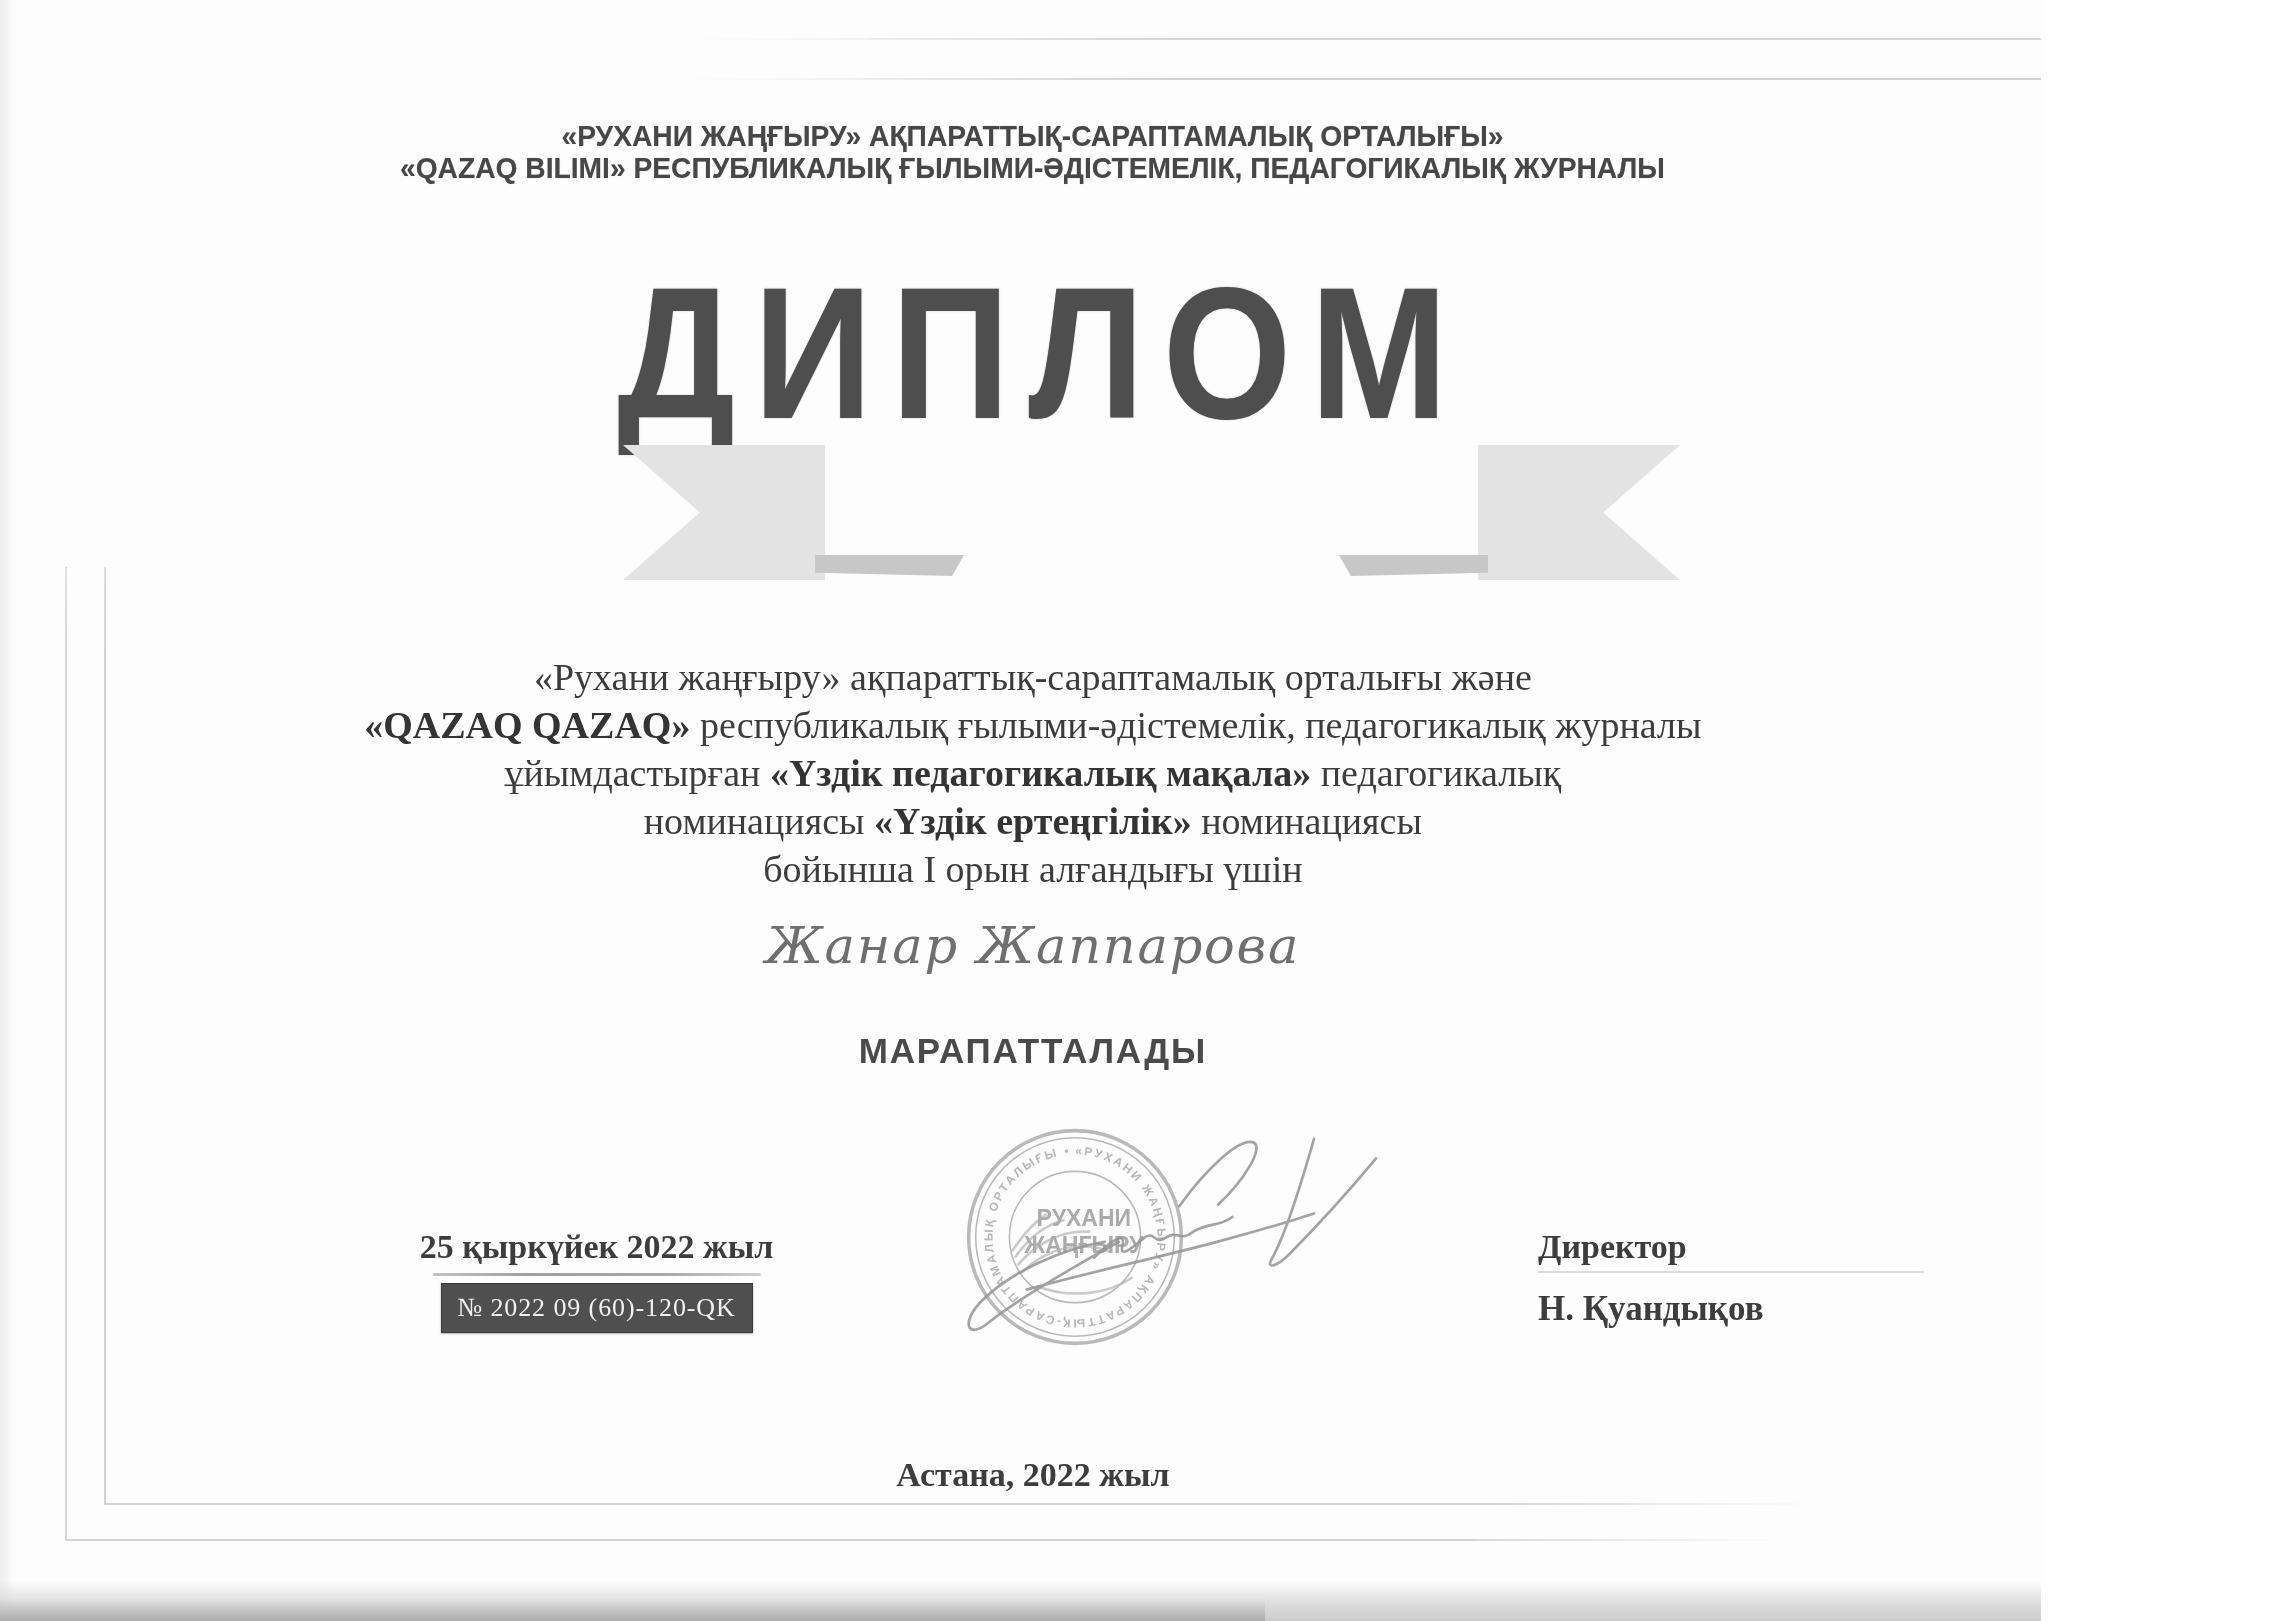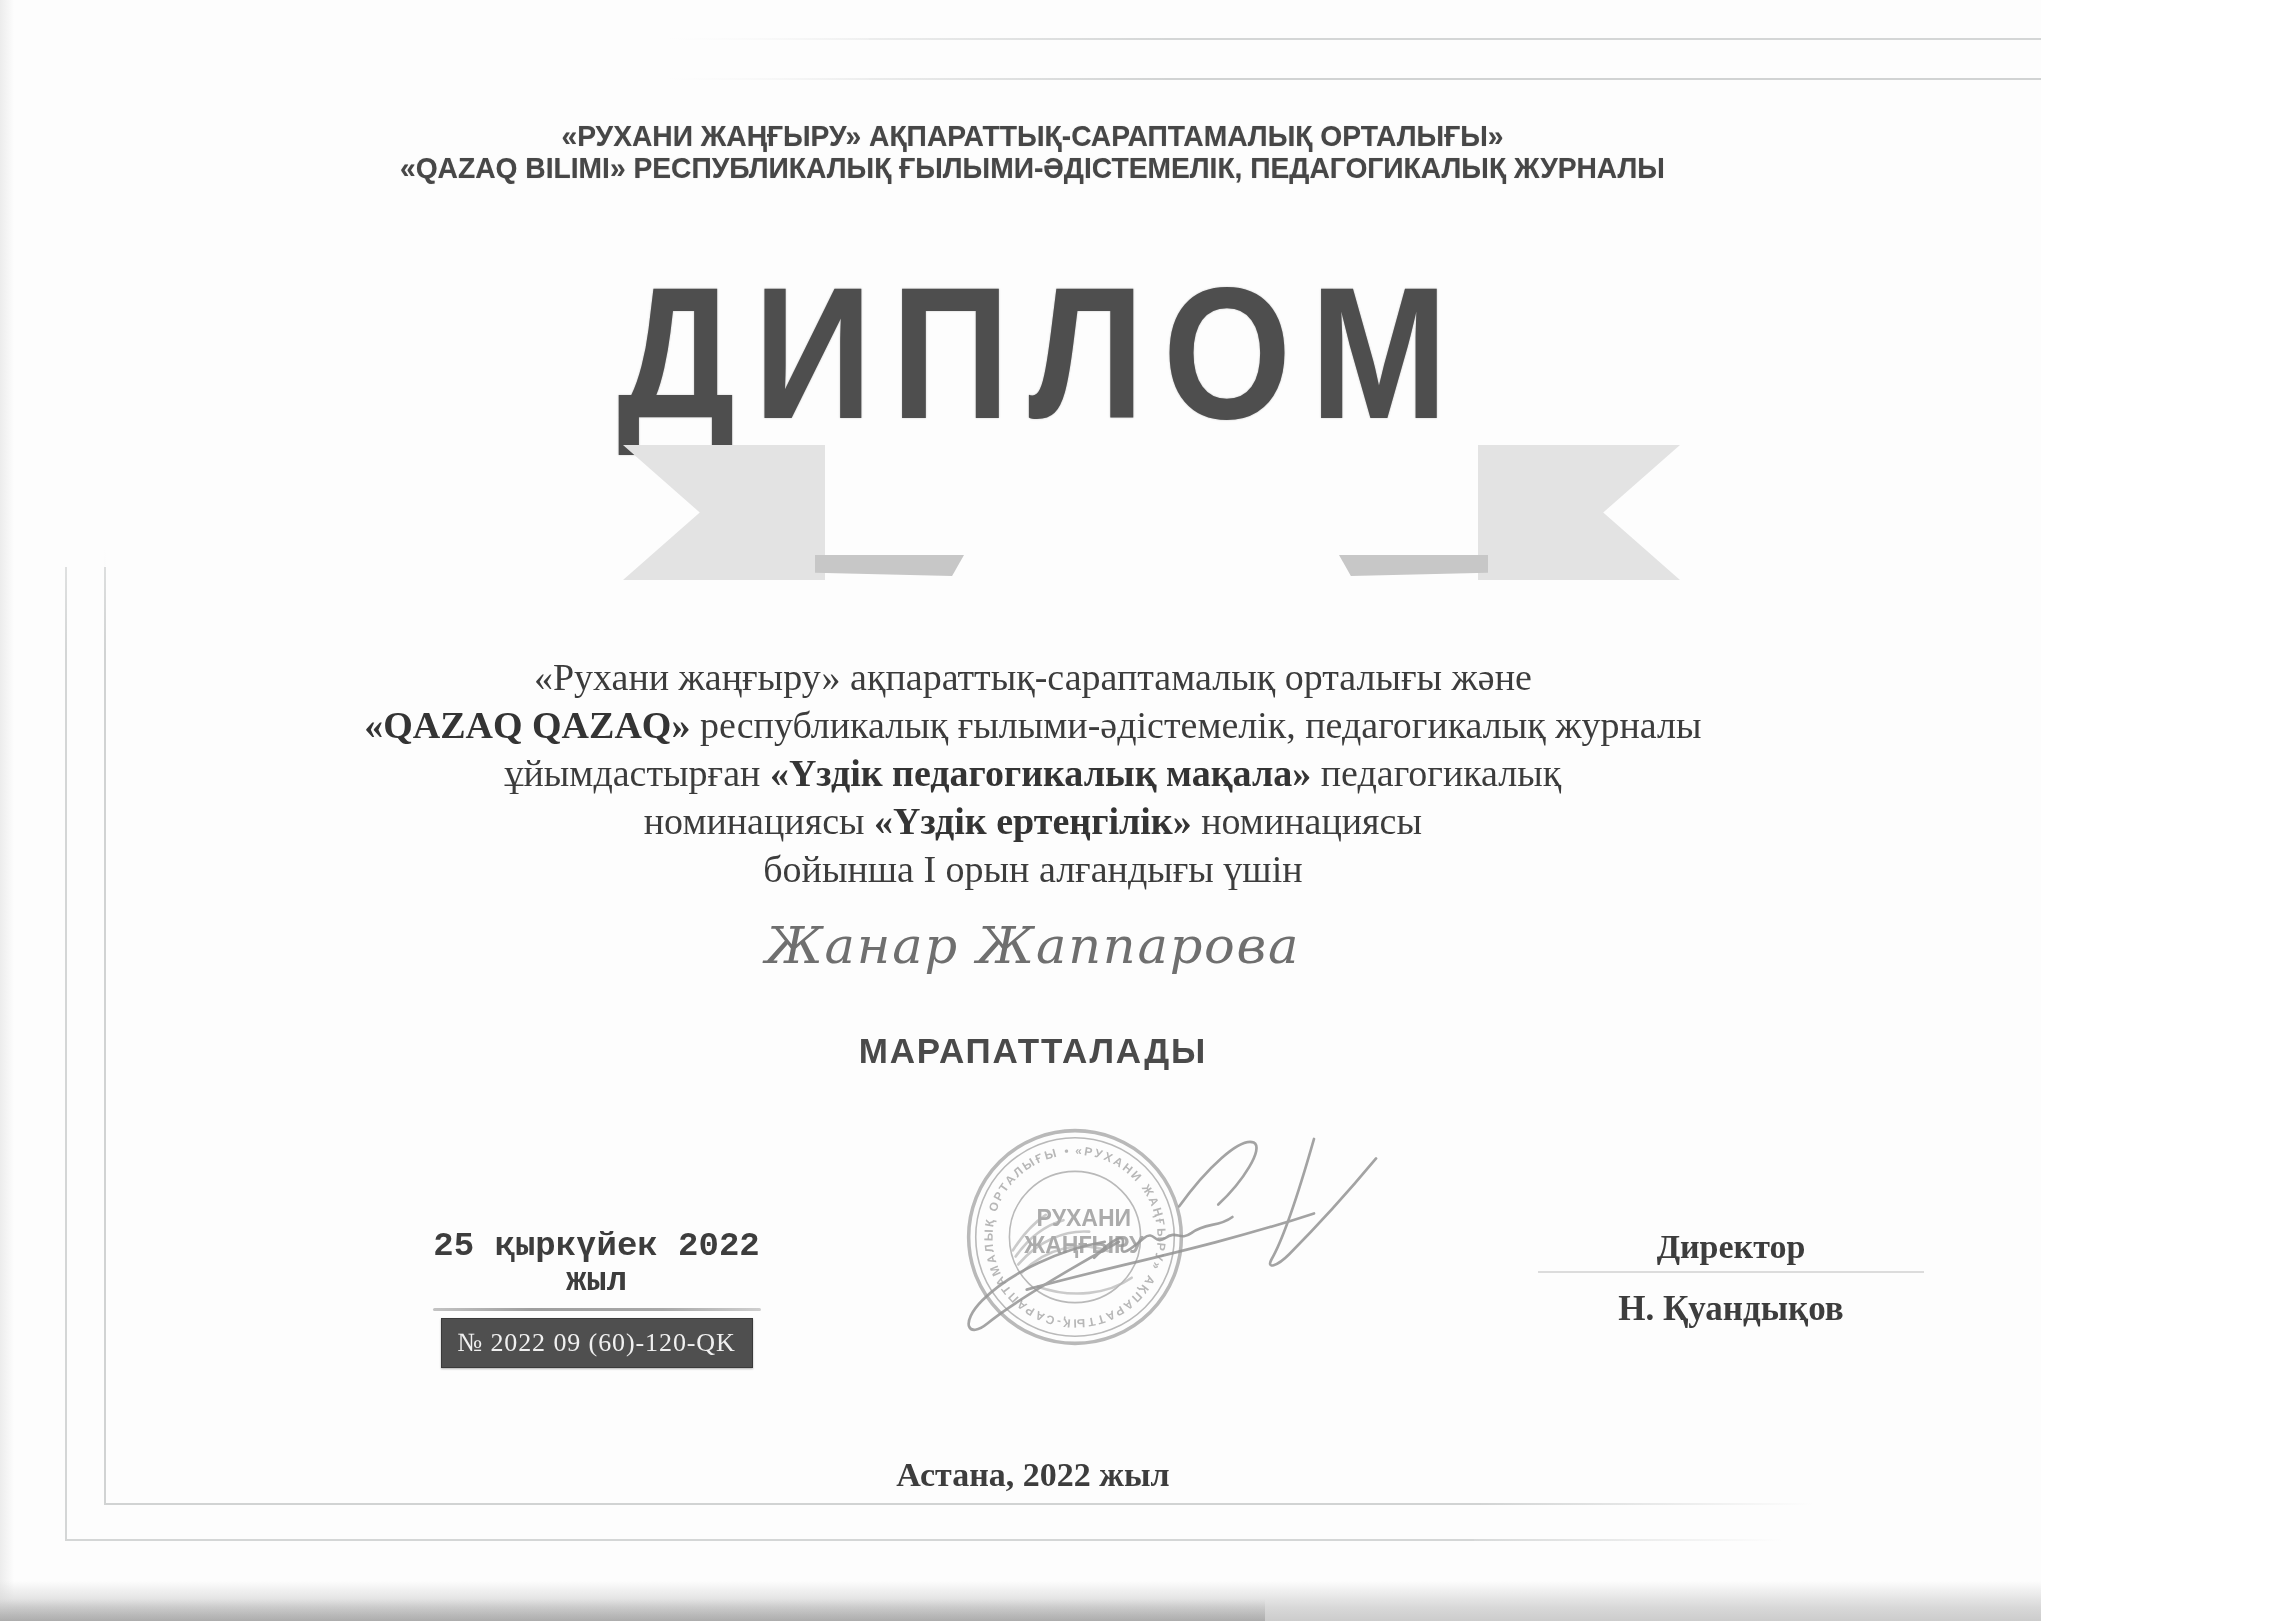--- a/index.html
+++ b/index.html
@@ -70,29 +70,29 @@
              font-size:51px;line-height:71px;color:#6f6f6f;letter-spacing:1.8px;}
   .award{top:1029px;font-family:"Liberation Sans","DejaVu Sans",sans-serif;font-weight:bold;
          font-size:35px;line-height:43px;letter-spacing:1.8px;color:#4a4a4a;}
 
   
   .seal{position:absolute;left:958px;top:1120px;width:234px;height:234px;z-index:3;opacity:.9;}
   .signature{position:absolute;left:913px;top:1107px;width:497px;height:266px;z-index:3;}
 
   
   .date-block{position:absolute;left:417px;top:1229px;width:359px;text-align:center;z-index:3;}
-  .date-text{font-weight:bold;font-size:34px;line-height:35px;color:#3d3d3d;font-family:Liberation Mono, monospace;}
+  .date-text{font-weight:bold;font-size:34px;line-height:35px;color:#3d3d3d;}
   .date-rule{margin:8.9px auto 0;width:328px;height:3.5px;border-radius:1.8px;filter:blur(0.4px);
              background:linear-gradient(to right,#c3c3c3,#9e9e9e 30%,#a8a8a8 70%,#cfcfcf);}
   .number-badge{margin:7px auto 0;width:310px;height:48px;line-height:48px;
              background:#4f4f4f;border:1.8px solid #3a3a3a;color:#f0f0f0;
              font-size:26px;letter-spacing:0.9px;box-shadow:0 0.9px 1.8px rgba(0,0,0,.3);}
 
   
-  .director-block{position:absolute;left:1538px;top:1229px;width:386px;text-align:center;z-index:3;}
+  .director-block{position:absolute;left:1538px;top:1229px;width:386px;text-align:left;z-index:3;}
   .director-title{font-weight:bold;font-size:34px;line-height:35px;color:#3d3d3d;}
   .signature-rule{margin:7px auto 0;width:100%;height:1.8px;background:#dcdcdc;filter:blur(0.4px);}
   .director-name{margin-top:16px;font-weight:bold;font-size:35px;color:#3d3d3d;}
 
   .footer-location{top:1456px;font-weight:bold;font-size:34px;line-height:37px;color:#3d3d3d;}
 </style>
 </head>
 <body>
 
 <div class="page">

